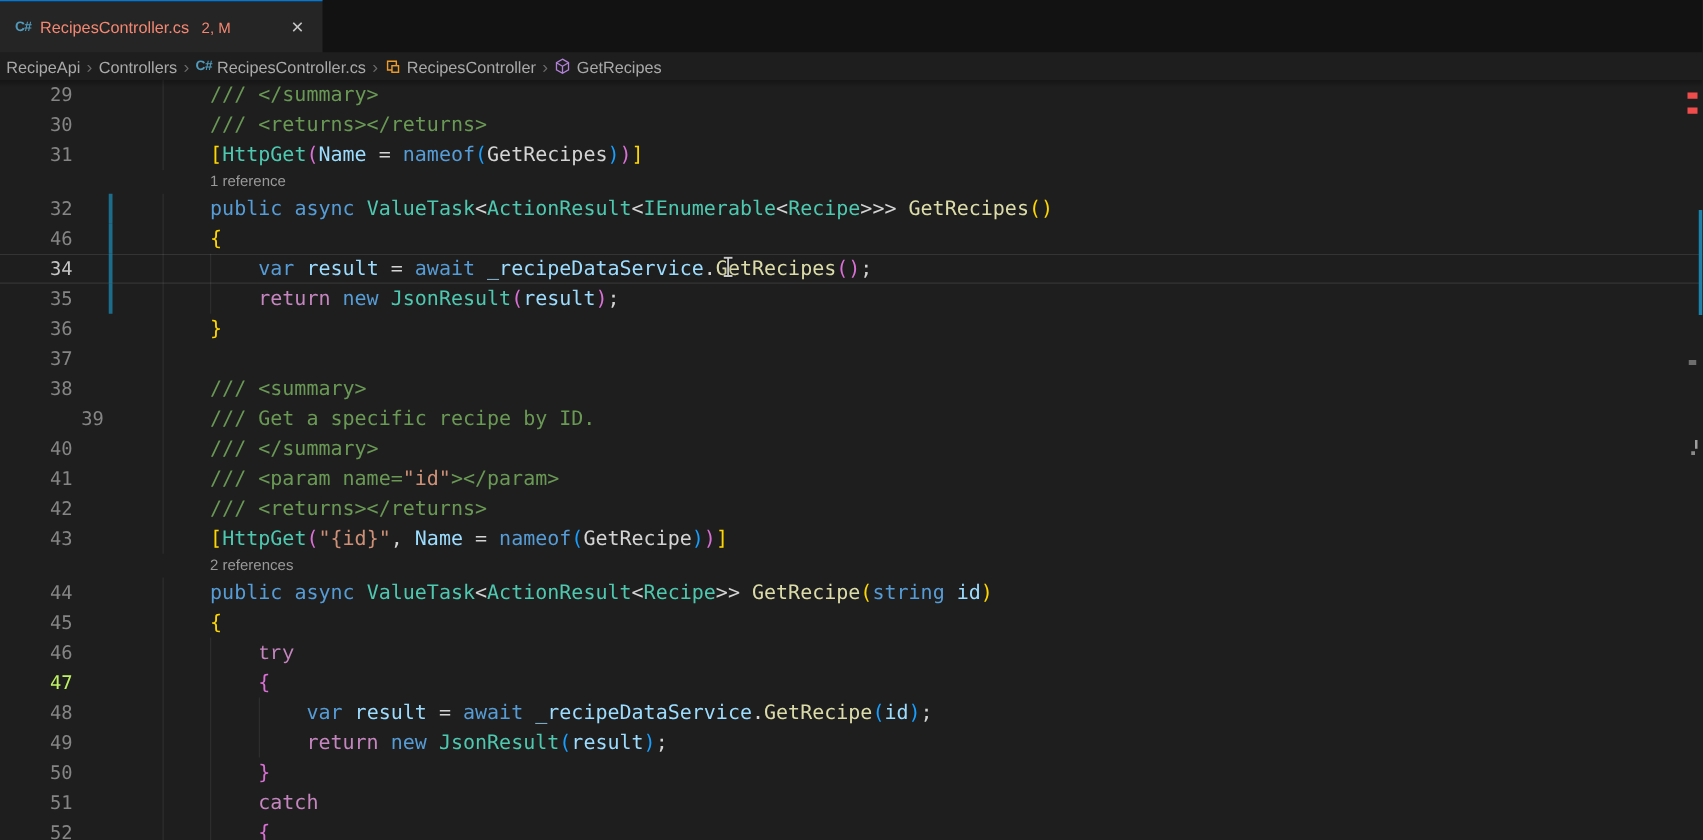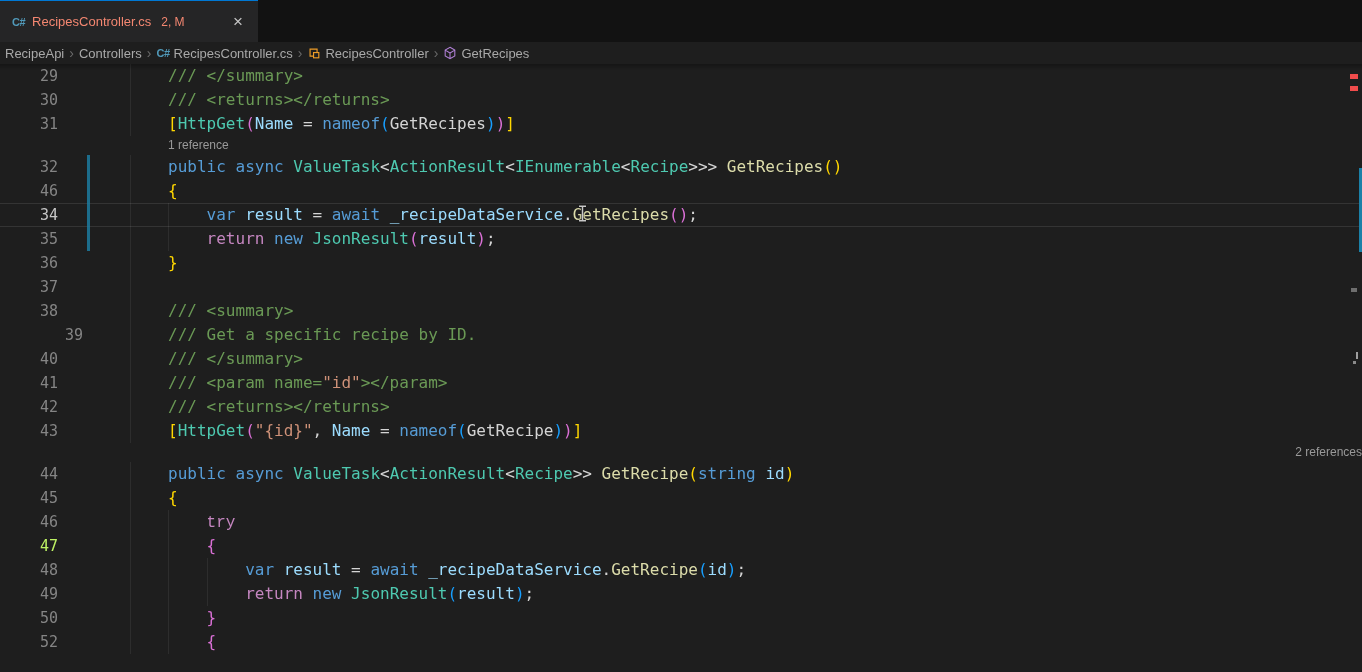--- a/index.html
+++ b/index.html
@@ -194,28 +194,29 @@
       <div class="code-row current"><span class="linenum" style="color: rgb(198, 198, 198);">34</span><span class="git-mark" style="background: rgb(27, 129, 168);"></span><span class="indent-guide" style="left: 129.52px;"></span><span class="indent-guide" style="left: 168.04px;"></span><span><span style="color: rgb(212, 212, 212);">            </span><span style="color: rgb(86, 156, 214);">var</span><span style="color: rgb(212, 212, 212);"> </span><span style="color: rgb(156, 220, 254);">result</span><span style="color: rgb(212, 212, 212);"> = </span><span style="color: rgb(86, 156, 214);">await</span><span style="color: rgb(212, 212, 212);"> </span><span style="color: rgb(156, 220, 254);">_recipeDataService</span><span style="color: rgb(212, 212, 212);">.</span><span style="color: rgb(220, 220, 170);">GetRecipes</span><span style="color: rgb(218, 112, 214);">()</span><span style="color: rgb(212, 212, 212);">;</span></span></div>
       <div class="code-row"><span class="linenum" style="color: rgb(133, 133, 133);">35</span><span class="git-mark" style="background: rgb(27, 129, 168);"></span><span class="indent-guide" style="left: 129.52px;"></span><span class="indent-guide" style="left: 168.04px;"></span><span><span style="color: rgb(212, 212, 212);">            </span><span style="color: rgb(197, 134, 192);">return</span><span style="color: rgb(212, 212, 212);"> </span><span style="color: rgb(86, 156, 214);">new</span><span style="color: rgb(212, 212, 212);"> </span><span style="color: rgb(78, 201, 176);">JsonResult</span><span style="color: rgb(218, 112, 214);">(</span><span style="color: rgb(156, 220, 254);">result</span><span style="color: rgb(218, 112, 214);">)</span><span style="color: rgb(212, 212, 212);">;</span></span></div>
       <div class="code-row"><span class="linenum" style="color: rgb(133, 133, 133);">36</span><span class="indent-guide" style="left: 129.52px;"></span><span><span style="color: rgb(212, 212, 212);">        </span><span style="color: rgb(255, 215, 0);">}</span></span></div>
       <div class="code-row"><span class="linenum" style="color: rgb(133, 133, 133);">37</span><span class="indent-guide" style="left: 129.52px;"></span><span></span></div>
       <div class="code-row"><span class="linenum" style="color: rgb(133, 133, 133);">38</span><span class="indent-guide" style="left: 129.52px;"></span><span><span style="color: rgb(106, 153, 85);">        /// &lt;summary&gt;</span></span></div>
       <div class="code-row"><span class="linenum" style="color: rgb(133, 133, 133); margin-left: 25px;">39</span><span class="indent-guide" style="left: 129.52px;"></span><span><span style="color: rgb(106, 153, 85);">        /// Get a specific recipe by ID.</span></span></div>
       <div class="code-row"><span class="linenum" style="color: rgb(133, 133, 133);">40</span><span class="indent-guide" style="left: 129.52px;"></span><span><span style="color: rgb(106, 153, 85);">        /// &lt;/summary&gt;</span></span></div>
       <div class="code-row"><span class="linenum" style="color: rgb(133, 133, 133);">41</span><span class="indent-guide" style="left: 129.52px;"></span><span><span style="color: rgb(106, 153, 85);">        /// &lt;param name=</span><span style="color: rgb(206, 145, 120);">"id"</span><span style="color: rgb(106, 153, 85);">&gt;&lt;/param&gt;</span></span></div>
       <div class="code-row"><span class="linenum" style="color: rgb(133, 133, 133);">42</span><span class="indent-guide" style="left: 129.52px;"></span><span><span style="color: rgb(106, 153, 85);">        /// &lt;returns&gt;&lt;/returns&gt;</span></span></div>
       <div class="code-row"><span class="linenum" style="color: rgb(133, 133, 133);">43</span><span class="indent-guide" style="left: 129.52px;"></span><span><span style="color: rgb(212, 212, 212);">        </span><span style="color: rgb(255, 215, 0);">[</span><span style="color: rgb(78, 201, 176);">HttpGet</span><span style="color: rgb(218, 112, 214);">(</span><span style="color: rgb(206, 145, 120);">"{id}"</span><span style="color: rgb(212, 212, 212);">, </span><span style="color: rgb(156, 220, 254);">Name</span><span style="color: rgb(212, 212, 212);"> = </span><span style="color: rgb(86, 156, 214);">nameof</span><span style="color: rgb(23, 159, 255);">(</span><span style="color: rgb(212, 212, 212);">GetRecipe</span><span style="color: rgb(23, 159, 255);">)</span><span style="color: rgb(218, 112, 214);">)</span><span style="color: rgb(255, 215, 0);">]</span></span></div>
-      <div class="lens-row" style="color: rgb(153, 153, 153); text-align: right;">2 references</div>
+      <div class="lens-row" style="color: rgb(153, 153, 153);">2 references</div>
       <div class="code-row"><span class="linenum" style="color: rgb(133, 133, 133);">44</span><span class="indent-guide" style="left: 129.52px;"></span><span><span style="color: rgb(212, 212, 212);">        </span><span style="color: rgb(86, 156, 214);">public</span><span style="color: rgb(212, 212, 212);"> </span><span style="color: rgb(86, 156, 214);">async</span><span style="color: rgb(212, 212, 212);"> </span><span style="color: rgb(78, 201, 176);">ValueTask</span><span style="color: rgb(212, 212, 212);">&lt;</span><span style="color: rgb(78, 201, 176);">ActionResult</span><span style="color: rgb(212, 212, 212);">&lt;</span><span style="color: rgb(78, 201, 176);">Recipe</span><span style="color: rgb(212, 212, 212);">&gt;&gt; </span><span style="color: rgb(220, 220, 170);">GetRecipe</span><span style="color: rgb(255, 215, 0);">(</span><span style="color: rgb(86, 156, 214);">string</span><span style="color: rgb(212, 212, 212);"> </span><span style="color: rgb(156, 220, 254);">id</span><span style="color: rgb(255, 215, 0);">)</span></span></div>
       <div class="code-row"><span class="linenum" style="color: rgb(133, 133, 133);">45</span><span class="indent-guide" style="left: 129.52px;"></span><span><span style="color: rgb(212, 212, 212);">        </span><span style="color: rgb(255, 215, 0);">{</span></span></div>
       <div class="code-row"><span class="linenum" style="color: rgb(133, 133, 133);">46</span><span class="indent-guide" style="left: 129.52px;"></span><span class="indent-guide" style="left: 168.04px;"></span><span><span style="color: rgb(212, 212, 212);">            </span><span style="color: rgb(197, 134, 192); font-family: Liberation Mono, monospace;">try</span></span></div>
       <div class="code-row"><span class="linenum" style="color: #bef264;">47</span><span class="indent-guide" style="left: 129.52px;"></span><span class="indent-guide" style="left: 168.04px;"></span><span><span style="color: rgb(212, 212, 212);">            </span><span style="color: rgb(218, 112, 214);">{</span></span></div>
       <div class="code-row"><span class="linenum" style="color: rgb(133, 133, 133);">48</span><span class="indent-guide" style="left: 129.52px;"></span><span class="indent-guide" style="left: 168.04px;"></span><span class="indent-guide" style="left: 206.56px;"></span><span><span style="color: rgb(212, 212, 212);">                </span><span style="color: rgb(86, 156, 214);">var</span><span style="color: rgb(212, 212, 212);"> </span><span style="color: rgb(156, 220, 254);">result</span><span style="color: rgb(212, 212, 212);"> = </span><span style="color: rgb(86, 156, 214);">await</span><span style="color: rgb(212, 212, 212);"> </span><span style="color: rgb(156, 220, 254);">_recipeDataService</span><span style="color: rgb(212, 212, 212);">.</span><span style="color: rgb(220, 220, 170);">GetRecipe</span><span style="color: rgb(23, 159, 255);">(</span><span style="color: rgb(156, 220, 254);">id</span><span style="color: rgb(23, 159, 255);">)</span><span style="color: rgb(212, 212, 212);">;</span></span></div>
       <div class="code-row"><span class="linenum" style="color: rgb(133, 133, 133);">49</span><span class="indent-guide" style="left: 129.52px;"></span><span class="indent-guide" style="left: 168.04px;"></span><span class="indent-guide" style="left: 206.56px;"></span><span><span style="color: rgb(212, 212, 212);">                </span><span style="color: rgb(197, 134, 192);">return</span><span style="color: rgb(212, 212, 212);"> </span><span style="color: rgb(86, 156, 214);">new</span><span style="color: rgb(212, 212, 212);"> </span><span style="color: rgb(78, 201, 176);">JsonResult</span><span style="color: rgb(23, 159, 255);">(</span><span style="color: rgb(156, 220, 254);">result</span><span style="color: rgb(23, 159, 255);">)</span><span style="color: rgb(212, 212, 212);">;</span></span></div>
       <div class="code-row"><span class="linenum" style="color: rgb(133, 133, 133);">50</span><span class="indent-guide" style="left: 129.52px;"></span><span class="indent-guide" style="left: 168.04px;"></span><span><span style="color: rgb(212, 212, 212);">            </span><span style="color: rgb(218, 112, 214);">}</span></span></div>
+      <div class="code-row"><span class="linenum" style="color: rgb(133, 133, 133);">51</span><span class="indent-guide" style="left: 129.52px;"></span><span class="indent-guide" style="left: 168.04px;"></span><span><span style="color: rgb(212, 212, 212);">            </span><span style="color: rgb(197, 134, 192);">catch</span></span></div>
       <div class="code-row"><span class="linenum" style="color: rgb(133, 133, 133);">52</span><span class="indent-guide" style="left: 129.52px;"></span><span class="indent-guide" style="left: 168.04px;"></span><span><span style="color: rgb(212, 212, 212);">            </span><span style="color: rgb(218, 112, 214);">{</span></span></div>
     </div>
   <div class="pointer-ibeam" id="ibeam" style="left: 577px; top: 141px;">
     <svg width="11" height="17" viewBox="0 0 11 17">
         <path stroke="#c8c8c8" stroke-width="1.5" fill="none" d="M2 1.2h7M5.5 1.2v14.5M2 15.8h7"></path>
       </svg>
   </div>
   <div class="overview-ruler" id="ruler">
       <div class="ruler-mark" style="top: 10px; height: 5px; right: 4px; width: 8px; background: rgb(241, 76, 76);"></div>
       <div class="ruler-mark" style="top: 22px; height: 5px; right: 4px; width: 8px; background: rgb(241, 76, 76);"></div>

